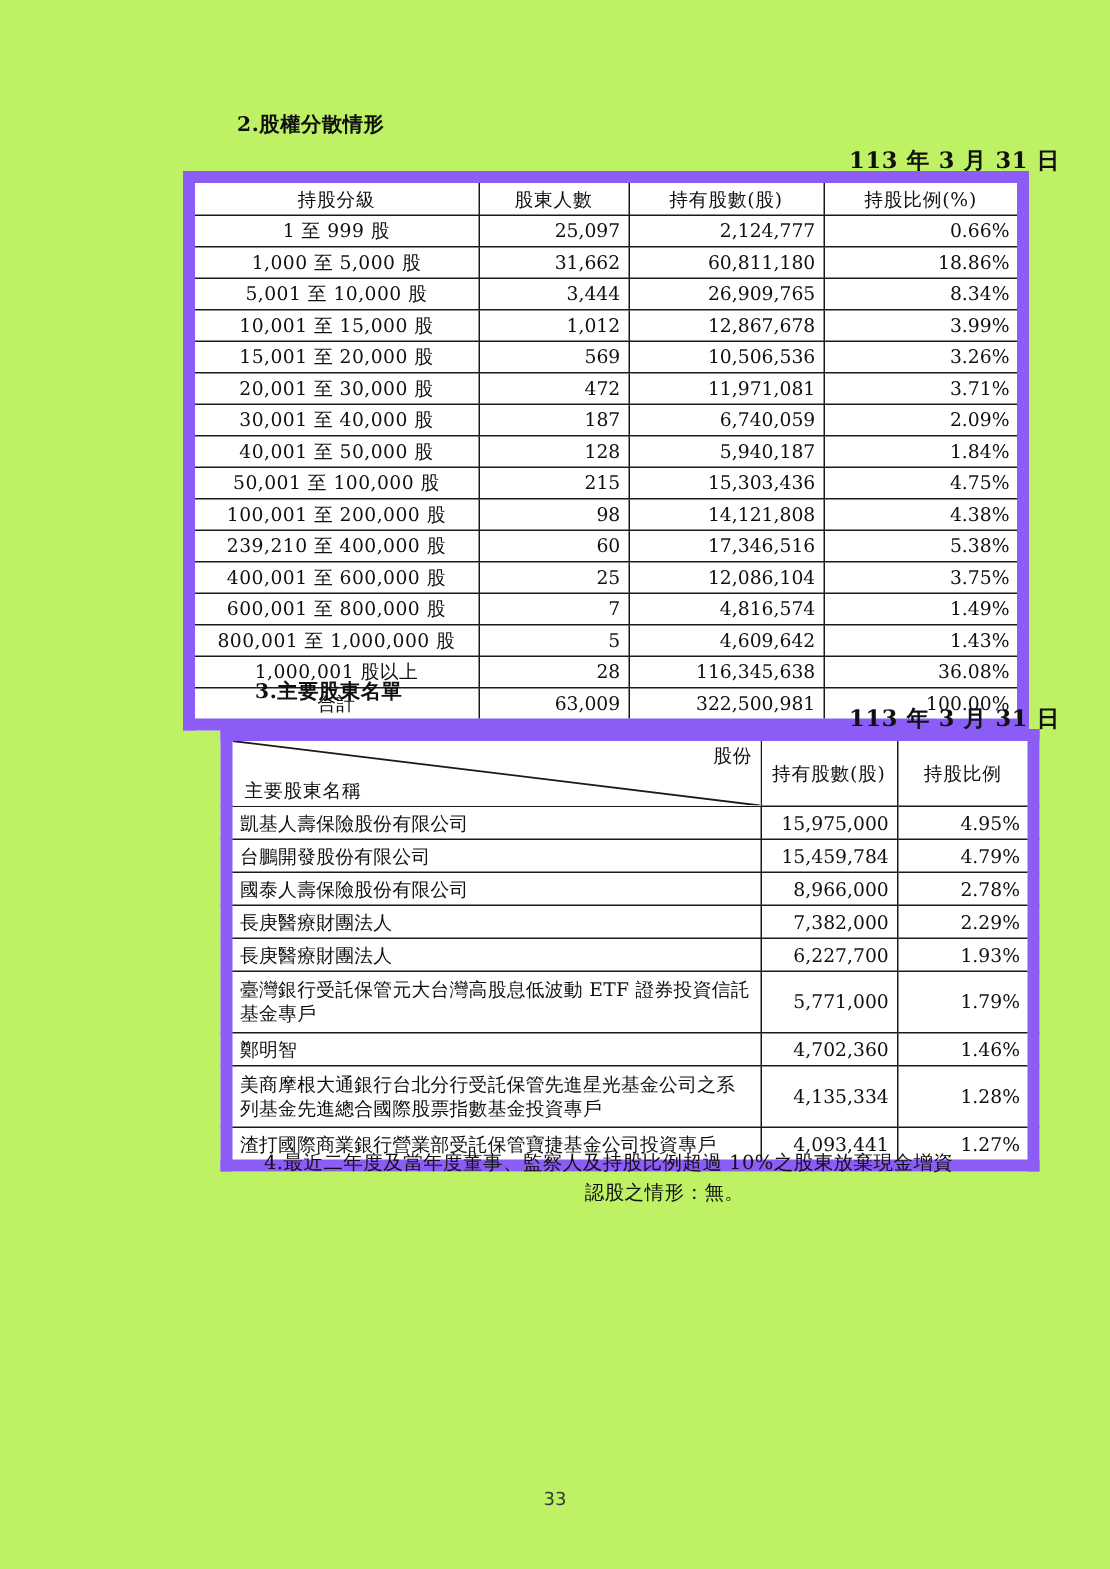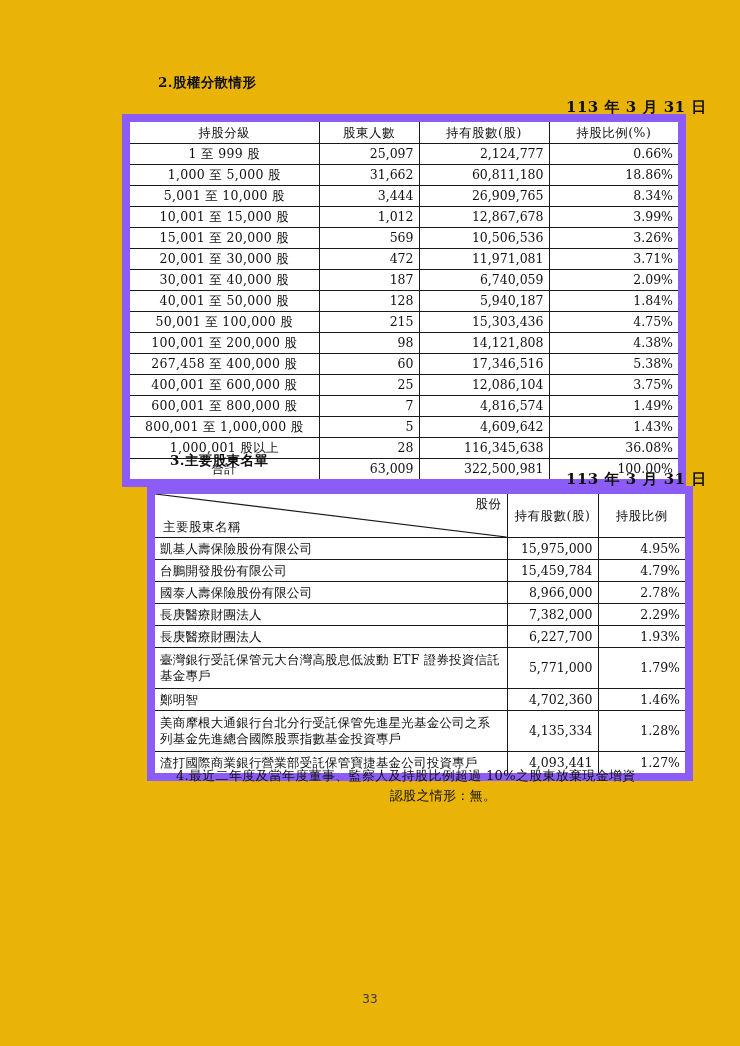--- a/index.html
+++ b/index.html
@@ -4,21 +4,21 @@
 <style>
   html, body {
     margin: 0;
     padding: 0;
     background: #8a8a8a;
   }
   .page {
     position: relative;
     width: 740px;
     height: 1046px;
-    background: #eab308;
+    background: #bef264;
     margin: 0 auto;
     overflow: hidden;
     font-family: "DejaVu Serif", "Liberation Serif", serif;
     color: #101010;
     box-sizing: border-box;
     padding-left: 36px;
   }
 
   
   .section-heading {
@@ -238,21 +238,21 @@
         <td class="num">15,303,436</td>
         <td class="num">4.75%</td>
       </tr>
       <tr>
         <td class="label">100,001 至 200,000 股</td>
         <td class="num">98</td>
         <td class="num">14,121,808</td>
         <td class="num">4.38%</td>
       </tr>
       <tr>
-        <td class="label">267,458 至 400,000 股</td>
+        <td class="label">239,210 至 400,000 股</td>
         <td class="num">60</td>
         <td class="num">17,346,516</td>
         <td class="num">5.38%</td>
       </tr>
       <tr>
         <td class="label">400,001 至 600,000 股</td>
         <td class="num">25</td>
         <td class="num">12,086,104</td>
         <td class="num">3.75%</td>
       </tr>

